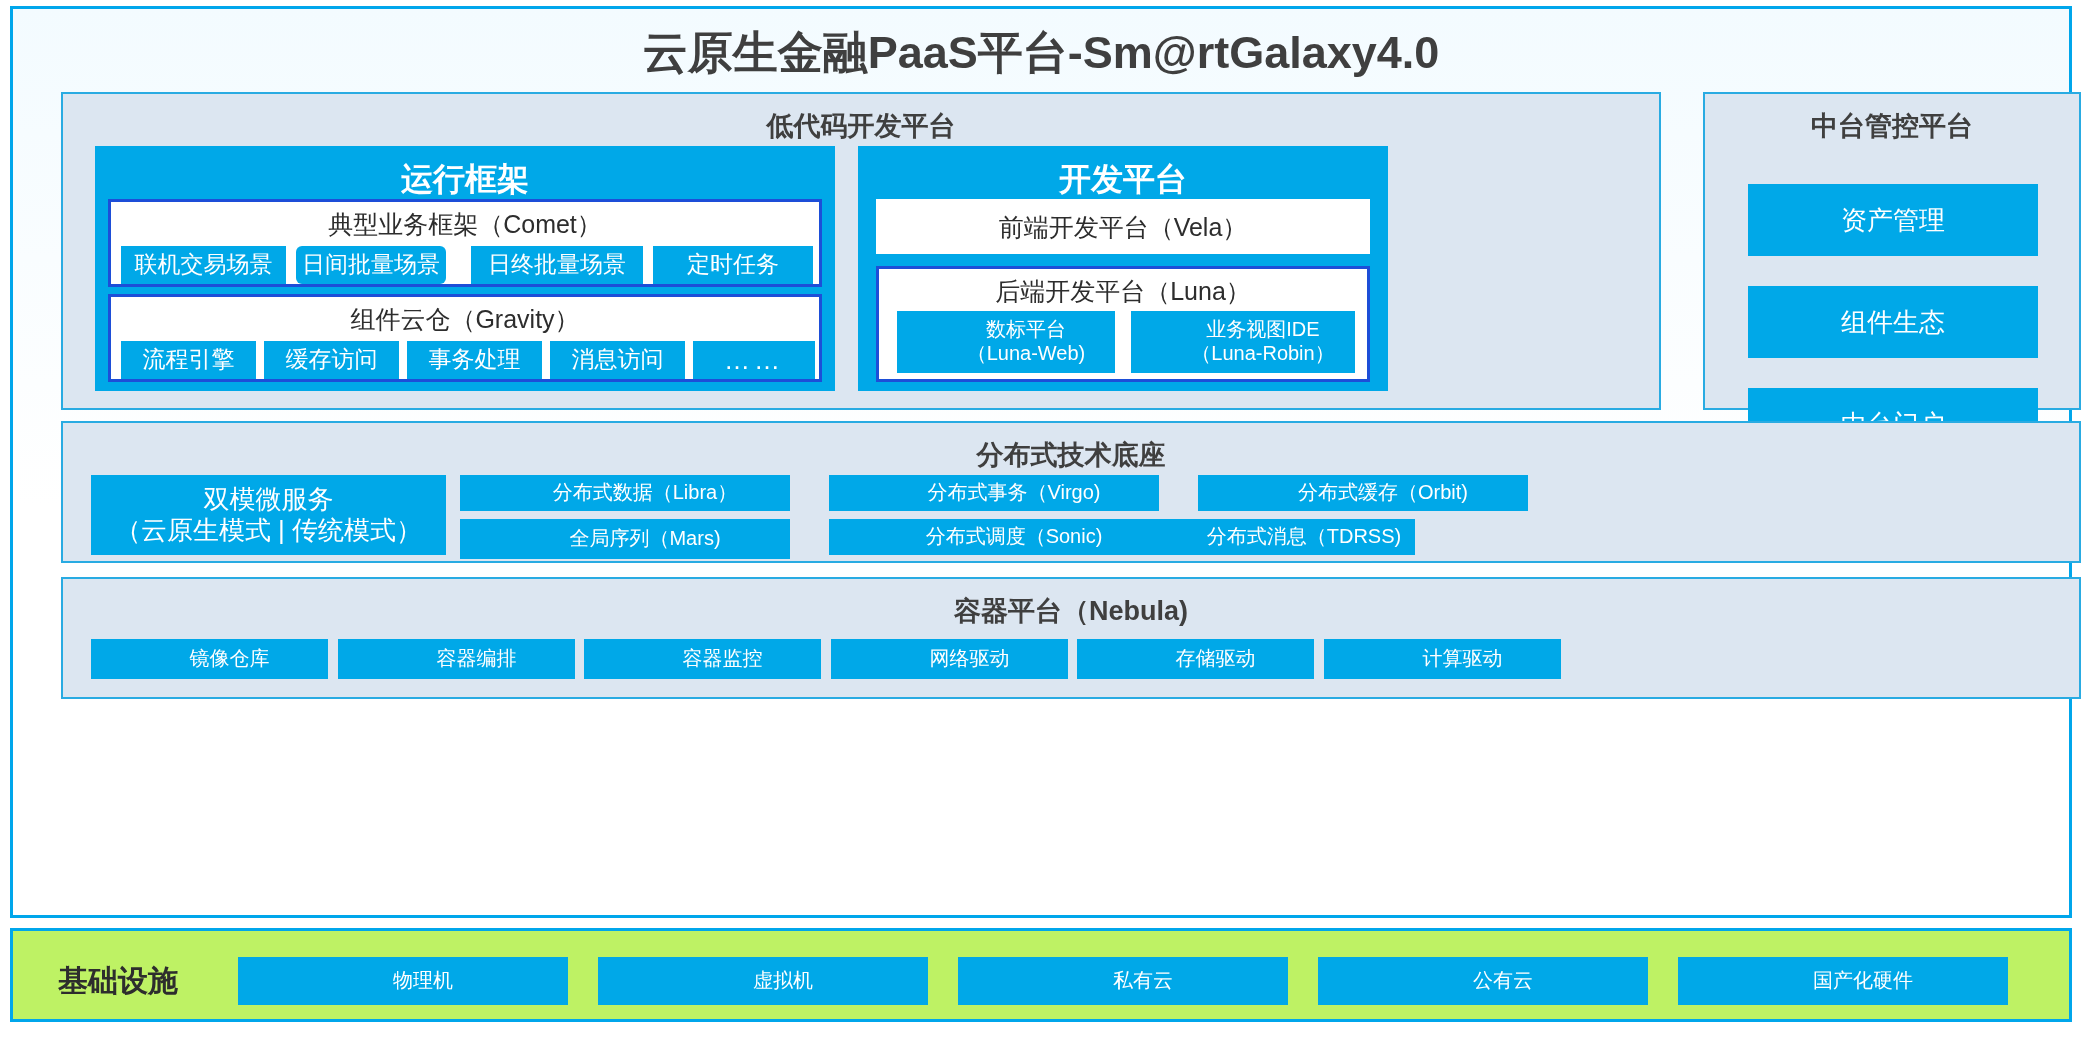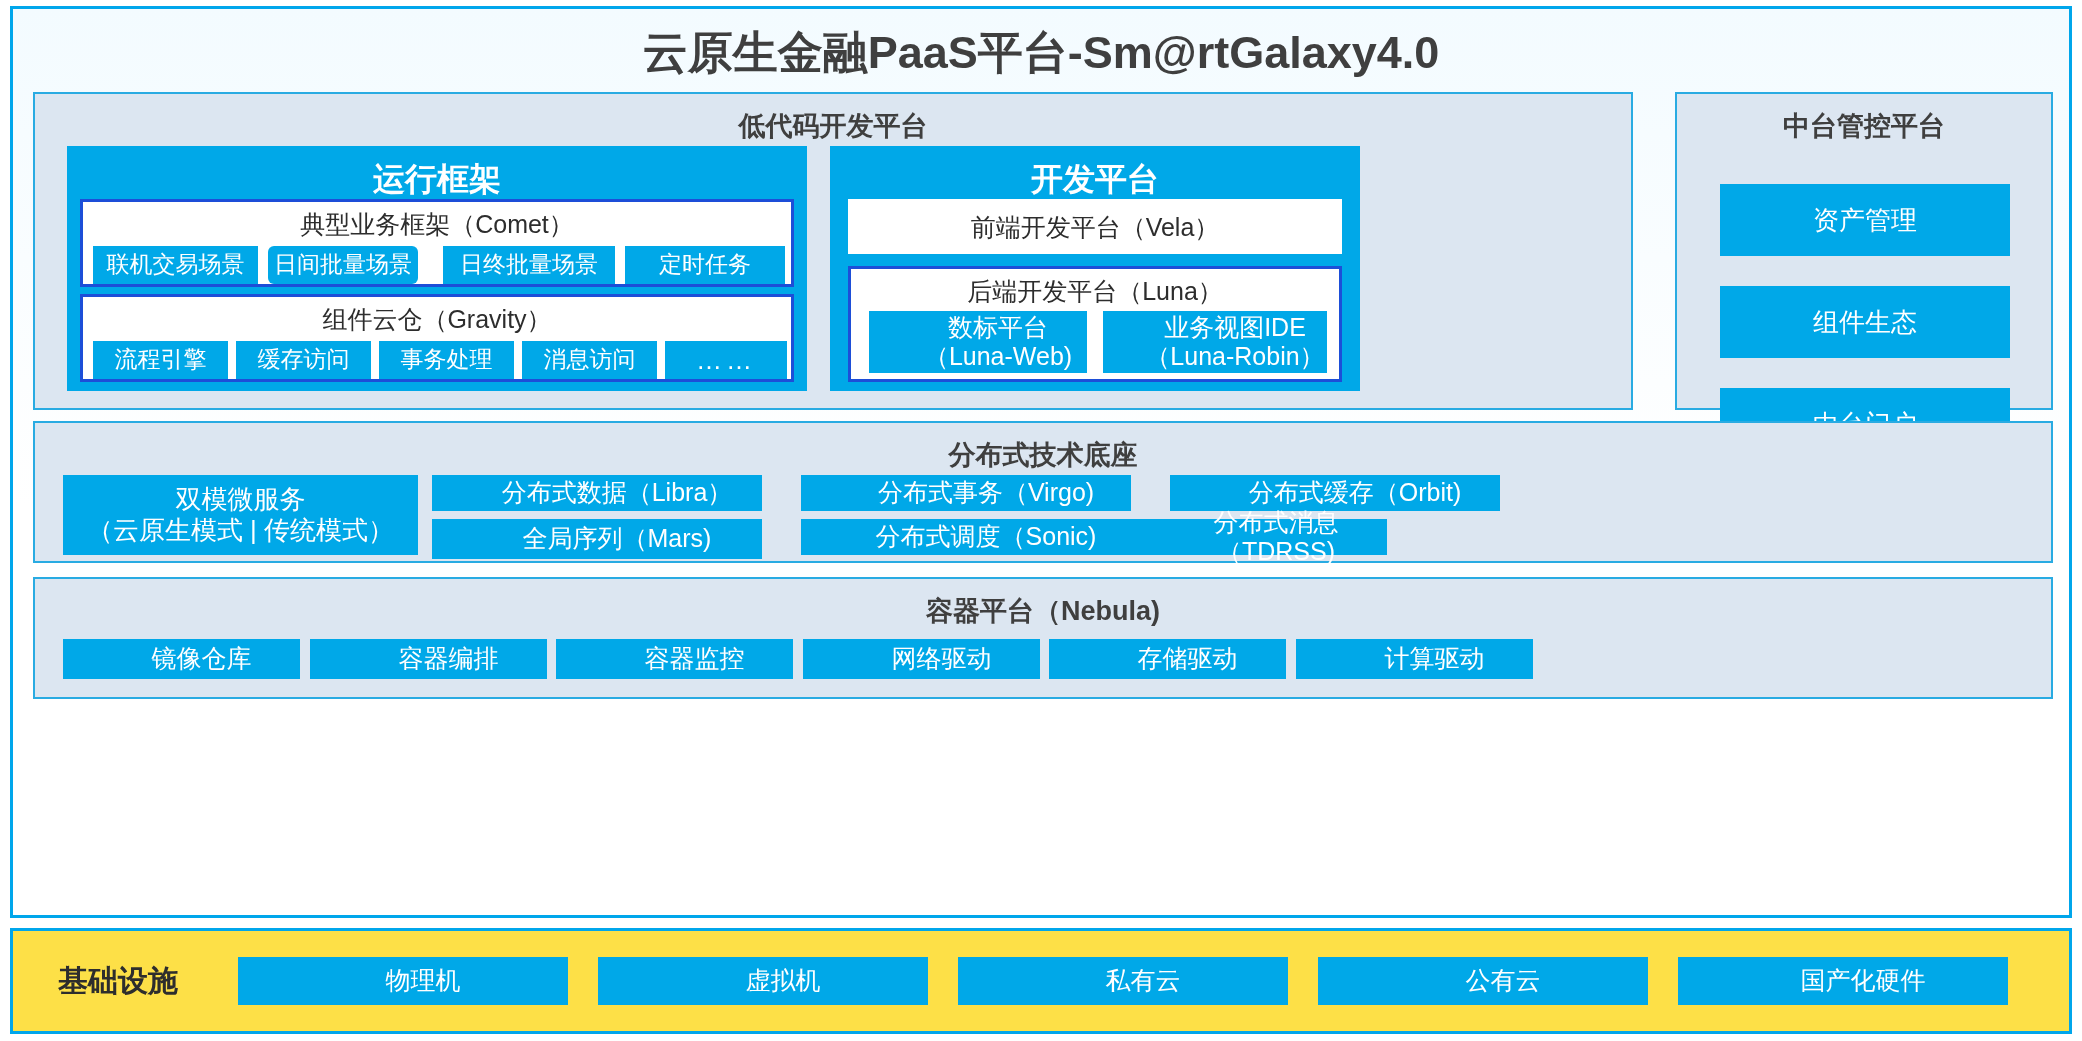--- a/index.html
+++ b/index.html
@@ -41,20 +41,21 @@
     font-weight: 700;
     color: #3f3f3f;
     letter-spacing: 0px;
   }
 
   
   .panel {
     position: absolute;
     background: #dce6f1;
     border: 2px solid #29abe2;
+    margin-left: 28px;
   }
   .panel-title {
     text-align: center;
     font-size: 27px;
     font-weight: 700;
     color: #3f3f3f;
     padding-top: 14px;
   }
 
   
@@ -92,31 +93,31 @@
     display: flex;
     align-items: center;
     justify-content: center;
     text-align: center;
     font-size: 23px;
     line-height: 1.18;
     font-weight: 400;
     white-space: pre-line;
   }
   .chip.big   { font-size: 26px; }
-  .chip.med   { font-size: 25px; padding-left: 40px; }
+  .chip.med   { font-size: 20px; padding-left: 40px; }
   .chip.dots  { letter-spacing: 4px; font-size: 26px; }
 
   
   .infra-strip {
     position: absolute;
     left: 10px;
     top: 928px;
     width: 2062px;
-    height: 106px;
-    background: #fde047;
+    height: 94px;
+    background: #bef264;
     border: 3px solid #00a6eb;
   }
   .infra-label {
     position: absolute;
     left: 45px;
     top: 30px;
     font-size: 30px;
     font-weight: 700;
     color: #2d2d2d;
   }

